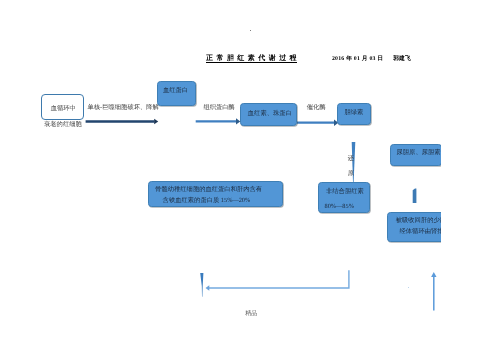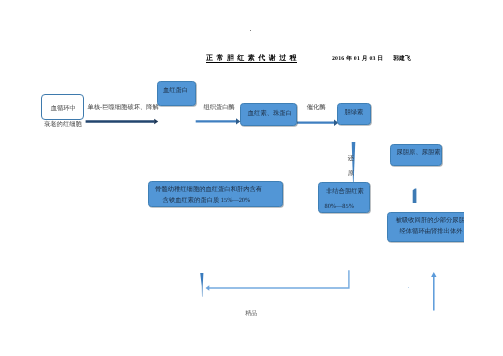--- a/index.html
+++ b/index.html
@@ -1,19 +1,19 @@
 <!DOCTYPE html>
 <html><head>
 <meta charset="utf-8">
 <style>
   html,body{margin:0;padding:0;background:#ffffff;}
   body{width:503px;height:356px;overflow:hidden;
        font-family:"Liberation Serif",serif;
        -webkit-font-smoothing:antialiased;text-rendering:geometricPrecision;}
-  #page{position:relative;width:441px;height:356px;background:#fff;overflow:hidden;padding-left:23px;}
+  #page{position:relative;width:441px;height:356px;background:#fff;overflow:hidden;}
 
   
   .title{position:absolute;left:206px;top:54.6px;font-size:7px;font-weight:bold;
          letter-spacing:3.45px;color:#000;white-space:nowrap;line-height:1;}
   .title-rule{position:absolute;left:205.8px;top:62.3px;width:91.2px;height:1.2px;background:#000;}
   .date{position:absolute;left:332px;top:57px;font-size:5.8px;font-weight:bold;color:#000;white-space:nowrap;line-height:1;letter-spacing:0.22px;}
   .author{position:absolute;left:393.3px;top:57px;font-size:5.8px;font-weight:bold;color:#000;white-space:nowrap;line-height:1;}
 
   
   .bluebox{position:absolute;background:#5296d6;border:0.7px solid #3e7fb5;border-radius:3.5px;

